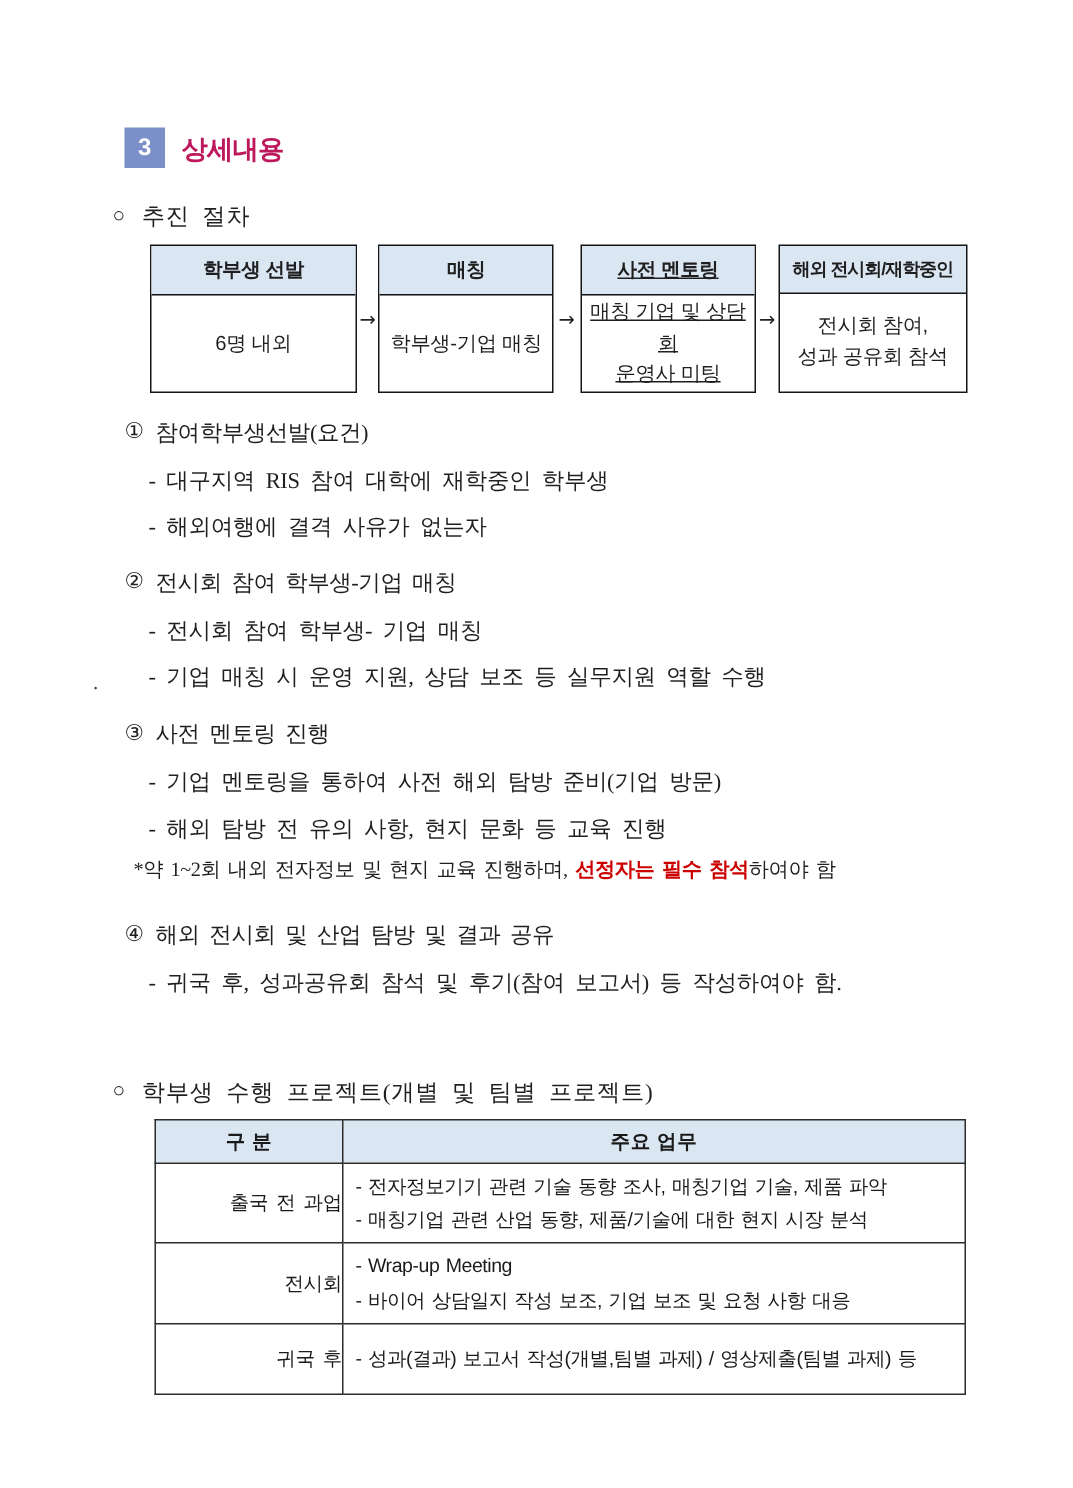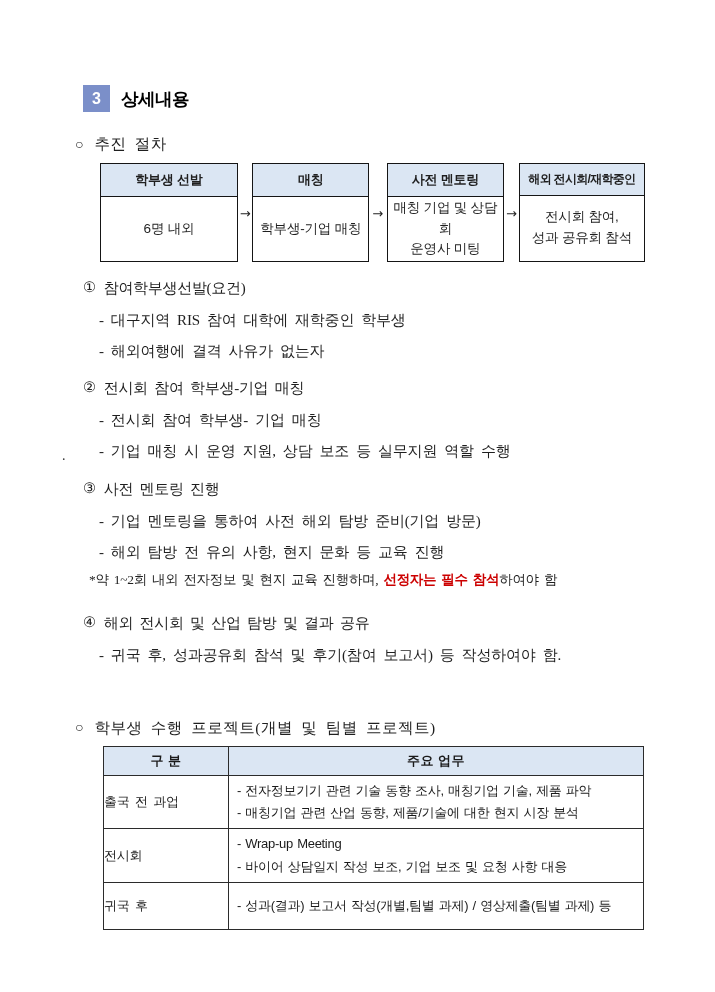--- a/index.html
+++ b/index.html
@@ -16,35 +16,35 @@
   
   .section-header { display:flex; align-items:center; gap:11px; margin-left:8px; }
   .num-badge {
     width:27px; height:27px;
     display:flex; align-items:center; justify-content:center;
     color:#ffffff; font-family:"Liberation Sans","DejaVu Sans",sans-serif;
     font-weight:bold; font-size:16px;
   }
   .section-title {
     font-family:"Liberation Sans","DejaVu Sans",sans-serif;
-    font-weight:bold; font-size:17.5px; color:#000000; letter-spacing:-0.5px;
+    font-weight:bold; font-size:17.5px; color:#be185d; letter-spacing:-0.5px;
   }
   
   .o-heading { display:flex; align-items:center; gap:11px; font-size:15.5px; margin-top:22px; }
   .o-heading .o-mark { font-size:14px; line-height:1; }
   .o-heading .o-text { letter-spacing:0.5px; word-spacing:4px; }
   
   .flow { display:flex; margin-top:8px; margin-left:25px; }
   .flow-box {
     border:1.5px solid #151515;
     font-family:"Liberation Sans","DejaVu Sans",sans-serif;
     display:flex; flex-direction:column;
   }
   .flow-box.w1 { width:143px; } .flow-box.w2 { width:121px; }
-  .flow-box.w3 { width:122px; } .flow-box.w4 { width:131px; }
+  .flow-box.w3 { width:122px;text-decoration:underline; } .flow-box.w4 { width:131px; }
   .flow-head {
     border-bottom:1.2px solid #151515;
     font-weight:bold; font-size:13px; text-align:center;
     padding:7px 0 7px 0; letter-spacing:-0.2px;
   }
   .flow-box.w4 .flow-head { font-size:12px; letter-spacing:-0.7px; }
   .flow-body {
     height:64px; display:flex; align-items:center; justify-content:center;
     font-size:13.5px; text-align:center; white-space:pre-line; line-height:1.55;
     letter-spacing:-0.2px;
@@ -73,21 +73,21 @@
     width:541px; border-collapse:collapse;
     font-family:"Liberation Sans","DejaVu Sans",sans-serif;
     font-size:13px; color:#1a1a1a;
     border:1.6px solid #2b2b2b;
   }
   .proj-table th, .proj-table td { border:1.1px solid #2b2b2b; }
   .proj-table th {
     font-weight:bold; font-size:13px; text-align:center;
     padding:5px 0; letter-spacing:0.5px;
   }
-  .proj-table td.cat { width:125px; text-align:left; letter-spacing:-0.2px; word-spacing:2px; }
+  .proj-table td.cat { width:125px; text-align:right; letter-spacing:-0.2px; word-spacing:2px; }
   .proj-table td.tasks { padding:4px 8px; line-height:1.72; letter-spacing:-0.3px; word-spacing:1px; }
   .proj-table tr.single td.tasks { padding:12px 8px; }
 </style>
 </head>
 <body>
 
 <div class="page">
 
   <div class="section-header">
     <span class="num-badge" style="background: rgb(123, 143, 201);">3</span>

